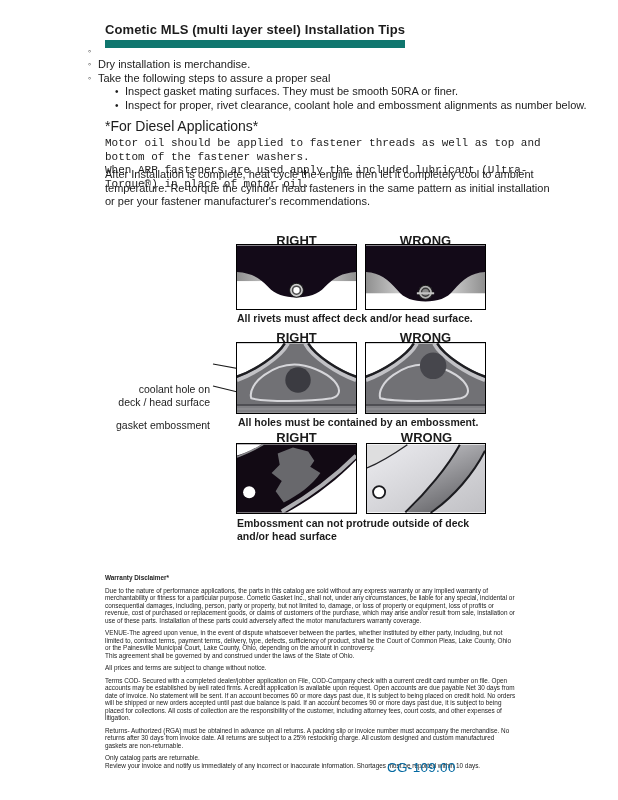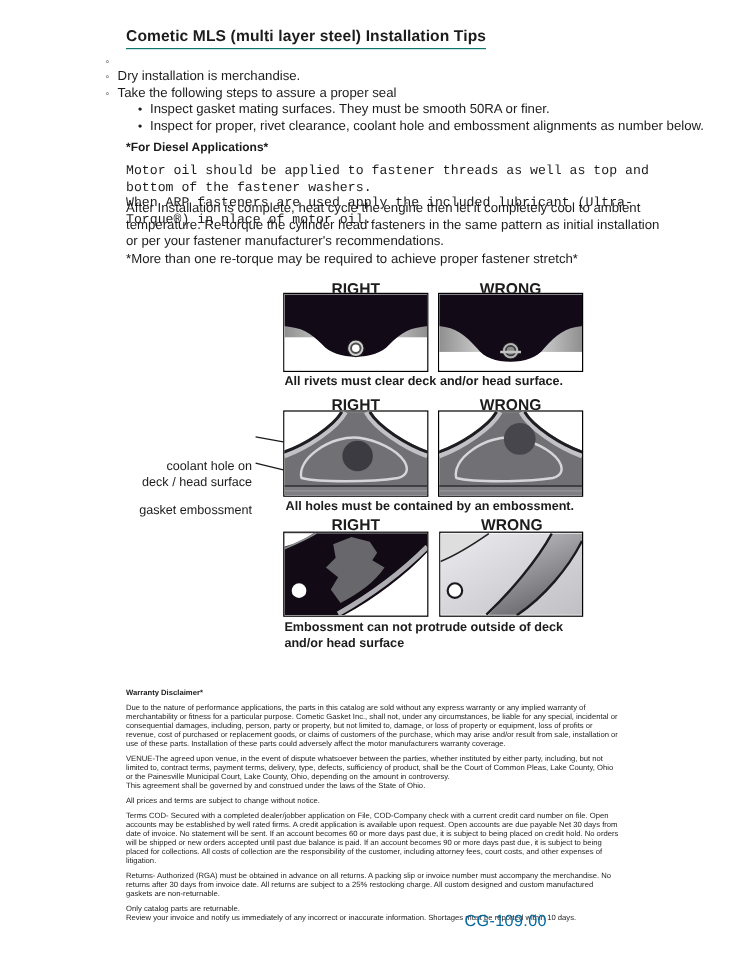--- a/index.html
+++ b/index.html
@@ -3,28 +3,28 @@
 <meta charset="utf-8">
 <style>
   html,body{margin:0;padding:0;background:#ffffff;}
   .page{
     position:relative;width:618px;height:800px;background:#ffffff;overflow:hidden;
     font-family:"Liberation Sans", sans-serif;color:#1c1c1c;
   }
   .abs{position:absolute;}
   .title{
     left:105px;top:22px;font-size:13px;font-weight:bold;letter-spacing:.1px;
-    border-bottom:1px solid #0f766e;padding-bottom:3px;white-space:nowrap;
+    border-bottom:8px solid #0f766e;padding-bottom:3px;white-space:nowrap;
   }
   .bullets{left:88px;top:45px;width:510px;font-size:11px;line-height:13.4px;}
   .bullet{display:flex;}
   .bullet .marker{width:10px;flex:0 0 10px;font-size:9px;line-height:13.4px;}
   .bullet.sub{margin-left:27px;}
   .bullet.sub .marker{font-size:10px;}
-  .diesel-heading{left:105px;top:118px;font-size:10px;font-weight:bold;}
+  .diesel-heading{left:105px;top:118px;font-size:14px;font-weight:normal;}
   .bodytext{font-size:11px;line-height:13.6px;white-space:pre-line;width:445px;}
   .p1{left:105px;top:137px;font-family:Liberation Mono, monospace;}
   .p2{left:105px;top:168px;}
   .note{left:105px;top:210px;}
   .dlabel{width:121px;text-align:center;font-size:13px;font-weight:bold;}
   .dbox{border:1.8px solid #000;box-sizing:border-box;display:block;background:#fff;}
   .caption{font-size:10.5px;font-weight:600;white-space:pre-line;line-height:12.5px;}
   .ann{width:115px;text-align:right;font-size:10.5px;line-height:12.6px;white-space:pre-line;margin-top:41px;}
   .legal{left:105px;top:574px;width:412px;font-size:6.4px;line-height:7.5px;color:#222;}
   .legal p{margin:0 0 5px 0;white-space:pre-line;}
@@ -59,21 +59,20 @@
       <span>Inspect for proper, rivet clearance, coolant hole and embossment alignments as number below.</span>
     </div>
   </div>
 
   <div class="abs diesel-heading">*For Diesel Applications*</div>
   <div class="abs bodytext p1">Motor oil should be applied to fastener threads as well as top and bottom of the fastener washers.
 When ARP fasteners are used apply the included lubricant (Ultra-Torque®) in place of motor oil.</div>
   <div class="abs bodytext p2">After Installation is complete, heat cycle the engine then let it completely cool to ambient
 temperature. Re-torque the cylinder head fasteners in the same pattern as initial installation
 or per your fastener manufacturer's recommendations.</div>
-  <div class="abs bodytext note">*More than one re-torque may be required to achieve proper fastener stretch*</div>
 
   <div class="abs dlabel" style="left:236px;top:233px;">RIGHT</div>
   <div class="abs dlabel" style="left:365px;top:233px;">WRONG</div>
 
   <svg class="abs dbox" style="left:236px;top:244px;" width="121" height="66" viewBox="0 0 117 62">
     <defs>
       <linearGradient id="deck1" x1="0" y1="0" x2="1" y2="0">
         <stop offset="0" stop-color="#8f8f8f"></stop>
           <stop offset="0.35" stop-color="#d6d6d6"></stop>
         <stop offset="0.65" stop-color="#d6d6d6"></stop>
@@ -97,21 +96,21 @@
       </linearGradient>
     </defs>
     <rect width="117" height="62" fill="#ffffff"></rect>
     <rect x="0" y="26" width="117" height="21" fill="url(#deck2)"></rect>
     <path d="M0,0 H117 V26 C103,27 96,33 86,44 C80,52 70,55 58.5,55 C47,55 37,52 31,44 C21,33 14,27 0,26 Z" fill="#130a18"></path>
     <circle cx="58.5" cy="46" r="6.8" fill="#b5b5b5" stroke="#1a1a1a" stroke-width="1"></circle>
     <circle cx="58.5" cy="46" r="3.9" fill="#8a8a8a" stroke="#3a3a3a" stroke-width="1.4"></circle>
     <line x1="50" y1="47" x2="67" y2="47" stroke="#c4c4c4" stroke-width="2"></line>
   </svg>
 
-  <div class="abs caption" style="left:237px;top:312px;">All rivets must clear deck and/or head surface.</div>
+  <div class="abs caption" style="left:237px;top:312px;">All rivets must affect deck and/or head surface.</div>
 
   <div class="abs dlabel" style="left:236px;top:330px;">RIGHT</div>
   <div class="abs dlabel" style="left:365px;top:330px;">WRONG</div>
 
   <div class="abs ann" style="left:95px;top:342px;">coolant hole on
 deck / head surface</div>
   <div class="abs ann" style="left:95px;top:378px;">gasket embossment</div>
 
   <svg class="abs" style="left:205px;top:355px;" width="100" height="50" viewBox="0 0 100 50">
     <line x1="8" y1="9" x2="85" y2="23" stroke="#1a1a1a" stroke-width="1.1"></line>

